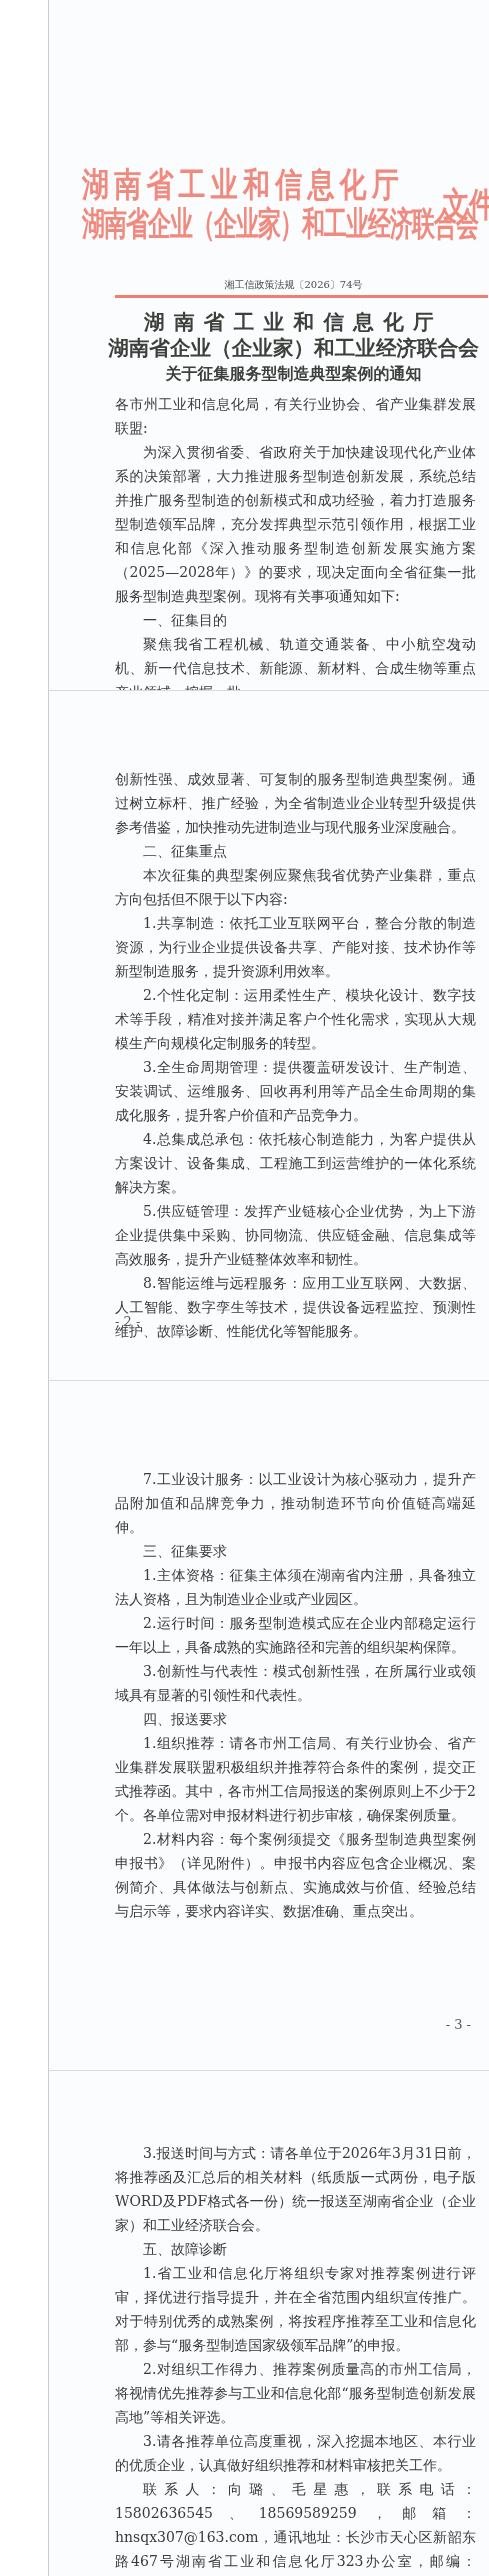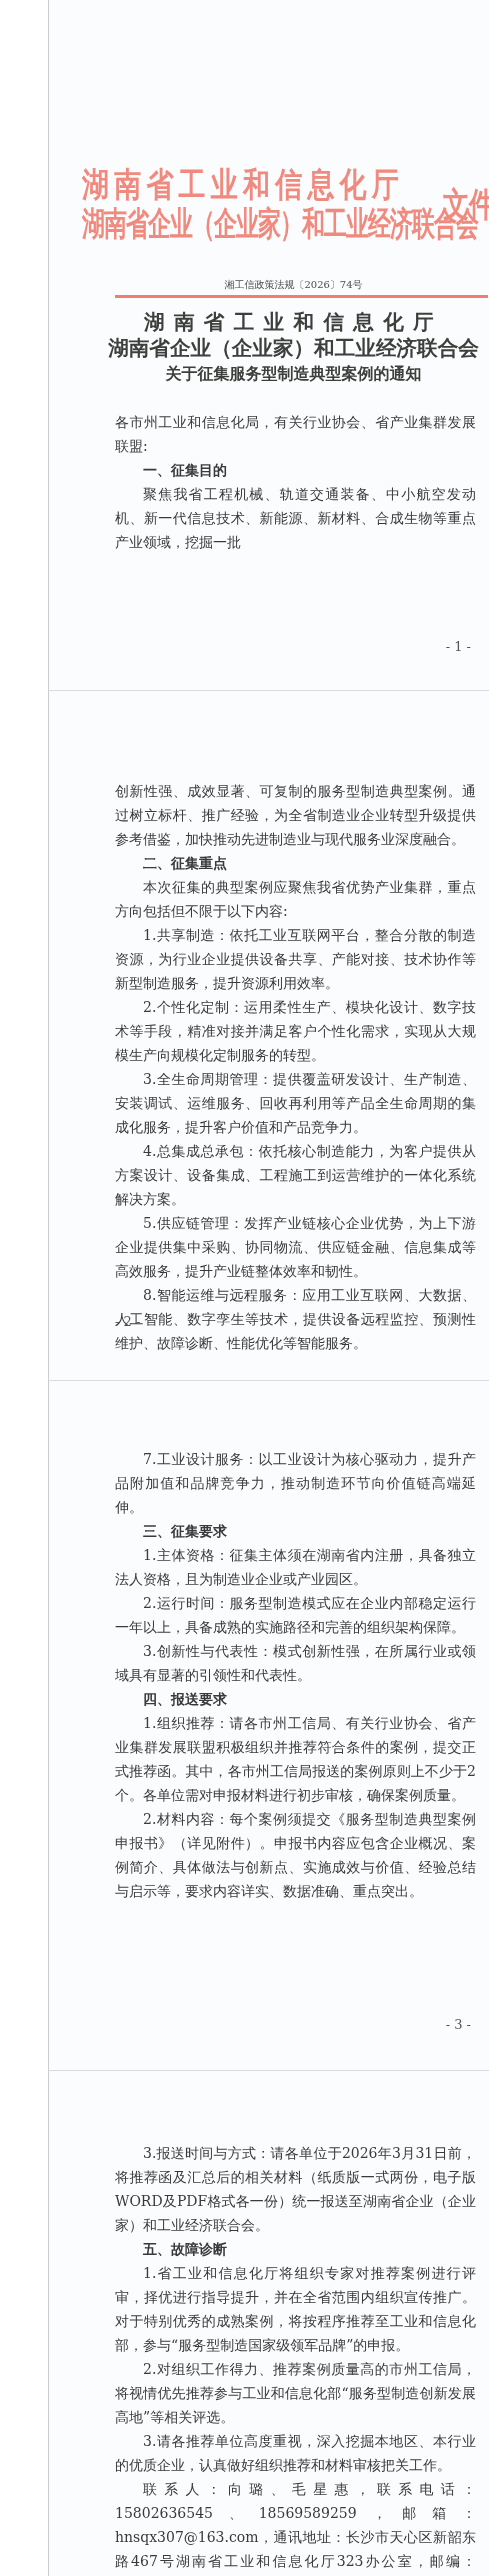--- a/index.html
+++ b/index.html
@@ -43,21 +43,21 @@
   .red-rule { position: absolute; left: 66px; top: 295px; width: 373px; height: 2.6px; background: #f27e72; }
 
   .title-block { position: absolute; left: 0; width: 489px; top: 309px; text-align: center; color: #3c3f3a; font-weight: bold; }
   .title-l1 { font-size: 20.6px; letter-spacing: 9.3px; line-height: 26px; }
   .title-l2 { font-size: 20.6px; line-height: 26px; letter-spacing: 0px; }
   .title-l3 { font-size: 16px; line-height: 26px; }
 
   .body { position: absolute; left: 66px; width: 361px; font-size: 14px; line-height: 24px; color: #3a3a3a; }
   .body p { margin: 0; text-align: justify; }
   .body p.indent { text-indent: 28px; }
-  .body p.heading { text-indent: 28px; font-weight: bold; font-family: "DejaVu Sans", sans-serif; font-size: 14px; }
+  .body p.heading { text-indent: 28px; font-weight: normal; font-family: "DejaVu Sans", sans-serif; font-size: 14px; }
 
   .page-num { position: absolute; font-size: 13px; color: #555; }
   .pn-right { right: 66px; }
   .pn-left { left: 66px; }
 </style>
 </head>
 <body>
 
 <div class="page p1">
   <div class="header-red">
@@ -67,45 +67,46 @@
   </div>
   <div class="doc-number">湘工信政策法规〔2026〕74号</div>
   <div class="red-rule"></div>
 
   <div class="title-block">
     <div class="title-l1">湖南省工业和信息化厅</div>
     <div class="title-l2">湖南省企业（企业家）和工业经济联合会</div>
     <div class="title-l3">关于征集服务型制造典型案例的通知</div>
   </div>
 
-  <div class="body" style="top:410px;">
+  <div class="body" style="top:392px;">
     <p>各市州工业和信息化局，有关行业协会、省产业集群发展联盟:</p>
+    <p class="indent">为深入贯彻省委、省政府关于加快建设现代化产业体系的决策部署，大力推进服务型制造创新发展，系统总结并推广服务型制造的创新模式和成功经验，着力打造服务型制造领军品牌，充分发挥典型示范引领作用，根据工业和信息化部《深入推动服务型制造创新发展实施方案（2025—2028年）》的要求，现决定面向全省征集一批服务型制造典型案例。现将有关事项通知如下:</p>
     <p class="heading">一、征集目的</p>
     <p class="indent">聚焦我省工程机械、轨道交通装备、中小航空发动机、新一代信息技术、新能源、新材料、合成生物等重点产业领域，挖掘一批</p>
   </div>
   <div class="page-num pn-right" style="top:639px;">- 1 -</div>
 </div>
 
 <div class="page p2">
-  <div class="body" style="top:88px;">
+  <div class="body" style="top:76px;">
     <p>创新性强、成效显著、可复制的服务型制造典型案例。通过树立标杆、推广经验，为全省制造业企业转型升级提供参考借鉴，加快推动先进制造业与现代服务业深度融合。</p>
     <p class="heading">二、征集重点</p>
     <p class="indent">本次征集的典型案例应聚焦我省优势产业集群，重点方向包括但不限于以下内容:</p>
     <p class="indent">1.共享制造：依托工业互联网平台，整合分散的制造资源，为行业企业提供设备共享、产能对接、技术协作等新型制造服务，提升资源利用效率。</p>
     <p class="indent">2.个性化定制：运用柔性生产、模块化设计、数字技术等手段，精准对接并满足客户个性化需求，实现从大规模生产向规模化定制服务的转型。</p>
     <p class="indent">3.全生命周期管理：提供覆盖研发设计、生产制造、安装调试、运维服务、回收再利用等产品全生命周期的集成化服务，提升客户价值和产品竞争力。</p>
     <p class="indent">4.总集成总承包：依托核心制造能力，为客户提供从方案设计、设备集成、工程施工到运营维护的一体化系统解决方案。</p>
     <p class="indent">5.供应链管理：发挥产业链核心企业优势，为上下游企业提供集中采购、协同物流、供应链金融、信息集成等高效服务，提升产业链整体效率和韧性。</p>
     <p class="indent">8.智能运维与远程服务：应用工业互联网、大数据、人工智能、数字孪生等技术，提供设备远程监控、预测性维护、故障诊断、性能优化等智能服务。</p>
   </div>
   <div class="page-num pn-left" style="top:623px;">- 2 -</div>
 </div>
 
 <div class="page p3">
-  <div class="body" style="top:66px;">
+  <div class="body" style="top:86px;">
     <p class="indent">7.工业设计服务：以工业设计为核心驱动力，提升产品附加值和品牌竞争力，推动制造环节向价值链高端延伸。</p>
     <p class="heading">三、征集要求</p>
     <p class="indent">1.主体资格：征集主体须在湖南省内注册，具备独立法人资格，且为制造业企业或产业园区。</p>
     <p class="indent">2.运行时间：服务型制造模式应在企业内部稳定运行一年以上，具备成熟的实施路径和完善的组织架构保障。</p>
     <p class="indent">3.创新性与代表性：模式创新性强，在所属行业或领域具有显著的引领性和代表性。</p>
     <p class="heading">四、报送要求</p>
     <p class="indent">1.组织推荐：请各市州工信局、有关行业协会、省产业集群发展联盟积极组织并推荐符合条件的案例，提交正式推荐函。其中，各市州工信局报送的案例原则上不少于2个。各单位需对申报材料进行初步审核，确保案例质量。</p>
     <p class="indent">2.材料内容：每个案例须提交《服务型制造典型案例申报书》（详见附件）。申报书内容应包含企业概况、案例简介、具体做法与创新点、实施成效与价值、经验总结与启示等，要求内容详实、数据准确、重点突出。</p>
   </div>
   <div class="page-num pn-right" style="top:636px;">- 3 -</div>

